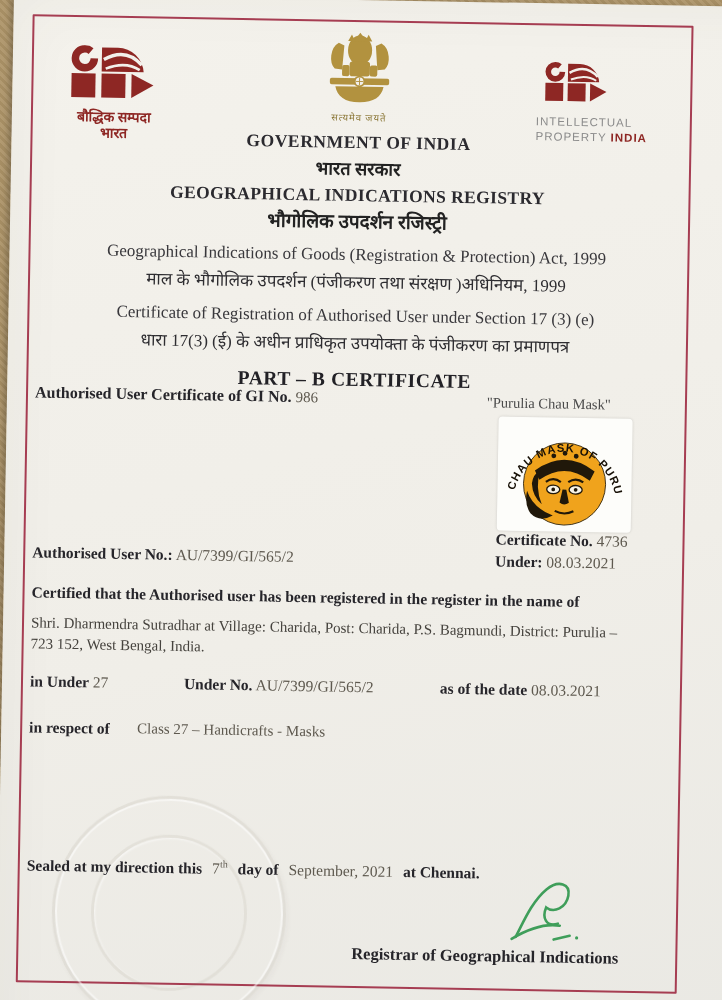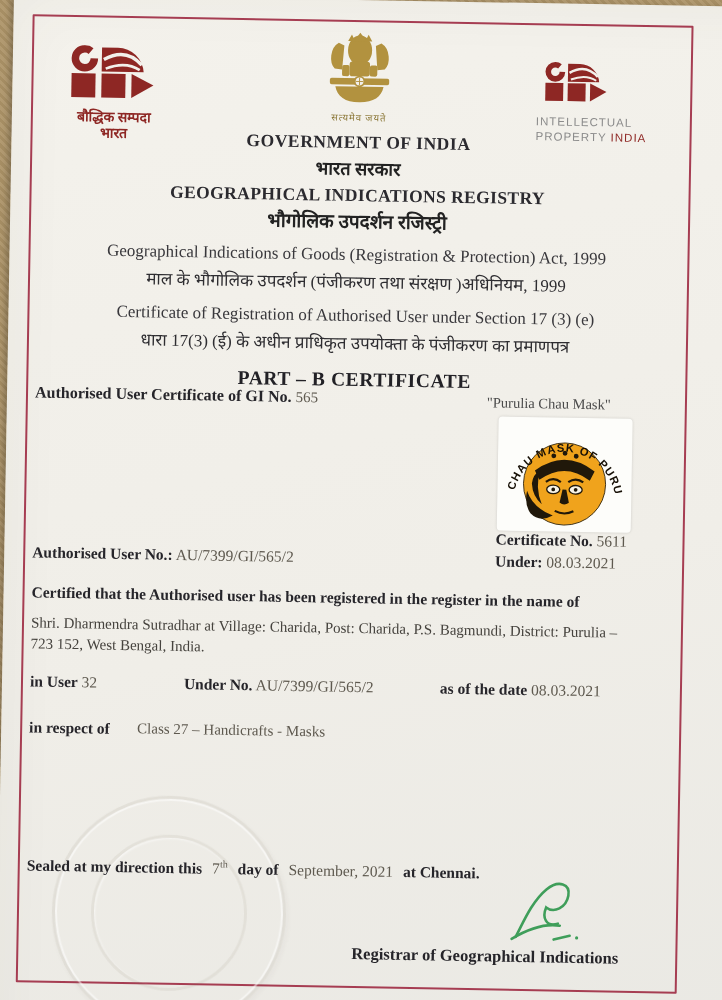--- a/index.html
+++ b/index.html
@@ -25,21 +25,21 @@
   .val{color:#5e594f;font-weight:400;}
   .b{font-weight:700;color:#26252a;}
 
   
   .left-logo{left:38px;top:44px;width:156px;text-align:center;}
   .left-logo .cap{color:#8e2724;font-weight:700;font-size:14px;line-height:16px;font-family:"Liberation Serif",serif;}
   .emblem{left:303px;top:24px;width:116px;text-align:center;}
   .emblem .motto{color:#8a7635;font-size:9.5px;letter-spacing:1px;margin-top:1px;}
   .right-logo{left:538px;top:52px;width:140px;}
   .right-logo .txt{font-family:"Liberation Sans",sans-serif;font-size:11.5px;letter-spacing:1px;color:#8b8b8b;line-height:15px;margin-top:3px;}
-  .right-logo .txt .india{color:#8e2724;font-weight:400;}
+  .right-logo .txt .india{color:#8e2724;font-weight:700;}
 
   
   .header-stack{left:40px;top:126px;width:642px;text-align:center;}
   .gov-en{font-size:17.5px;font-weight:700;letter-spacing:.6px;color:#2b2a2f;}
   .gov-hi{font-size:18px;font-weight:600;color:#222;margin-top:3px;}
   .reg-en{font-size:17.5px;font-weight:700;letter-spacing:.4px;color:#2b2a2f;margin-top:5px;}
   .reg-hi{font-size:19px;font-weight:600;color:#222;margin-top:2px;}
   .act-en{font-size:17px;color:#39383c;margin-top:11px;}
   .act-hi{font-size:17px;font-weight:500;color:#2e2d31;margin-top:5px;}
   .sec-en{font-size:17px;color:#39383c;margin-top:13px;}
@@ -160,21 +160,21 @@
         <div class="reg-hi">भौगोलिक उपदर्शन रजिस्ट्री</div>
         <div class="act-en">Geographical Indications of Goods (Registration &amp; Protection) Act, 1999</div>
         <div class="act-hi">माल के भौगोलिक उपदर्शन (पंजीकरण तथा संरक्षण )अधिनियम, 1999</div>
         <div class="sec-en">Certificate of Registration of Authorised User under Section 17 (3) (e)</div>
         <div class="sec-hi">धारा 17(3) (ई) के अधीन प्राधिकृत उपयोक्ता के पंजीकरण का प्रमाणपत्र</div>
         <div class="part-title">PART – B CERTIFICATE</div>
       </div>
 
       <div class="blk gi-label">
         <span class="lbl">Authorised User Certificate of GI No.</span>
-        <span class="val num">565</span>
+        <span class="val num">986</span>
       </div>
       <div class="blk gi-product">"Purulia Chau Mask"</div>
 
       <div class="blk mask-card">
         <svg width="132" height="112" viewBox="0 0 140 120">
           <defs>
             <path id="arcp" d="M 16,80 A 55,55 0 0 1 124,80"></path>
           </defs>
           <circle cx="70" cy="70" r="44" fill="#f0a31c" stroke="#3a2d12" stroke-width="1"></circle>
           <text font-family="Liberation Sans, sans-serif" font-size="12" font-weight="bold" fill="#171006" letter-spacing="1.2">
@@ -195,21 +195,21 @@
             <path d="M60,99 Q70,104 80,99" stroke="#20180a" stroke-width="2.2" fill="none"></path>
             <path d="M30,78 Q36,96 58,104 Q44,112 34,102 Q27,92 30,78 Z" fill="#20180a"></path>
             <path d="M44,56 Q38,74 46,92 Q36,84 35,70 Q36,60 44,56 Z" fill="#20180a"></path>
           </g>
         </svg>
       </div>
 
       <div class="blk cert-block">
         <div>
           <span class="b">Certificate No.</span>
-          <span class="val">5611</span>
+          <span class="val">4736</span>
         </div>
         <div>
           <span class="b">Under:</span>
           <span class="val">08.03.2021</span>
         </div>
       </div>
 
       <div class="blk au-line">
         <span class="b">Authorised User No.:</span>
         <span class="val">AU/7399/GI/565/2</span>
@@ -217,22 +217,22 @@
 
       <div class="blk certified">Certified that the Authorised user has been registered in the register in the name of</div>
 
       <div class="blk holder">
         <div>Shri. Dharmendra Sutradhar at Village: Charida, Post: Charida, P.S. Bagmundi, District: Purulia –</div>
         <div>723 152, West Bengal, India.</div>
       </div>
 
       <div class="blk class-row">
         <span class="lbl1">
-          <span class="b">in User</span>
-          <span class="val">32</span>
+          <span class="b">in Under</span>
+          <span class="val">27</span>
         </span>
         <span class="lbl2">
           <span class="b">Under No.</span>
           <span class="val">AU/7399/GI/565/2</span>
         </span>
         <span class="lbl3">
           <span class="b">as of the date</span>
           <span class="val">08.03.2021</span>
         </span>
       </div>

